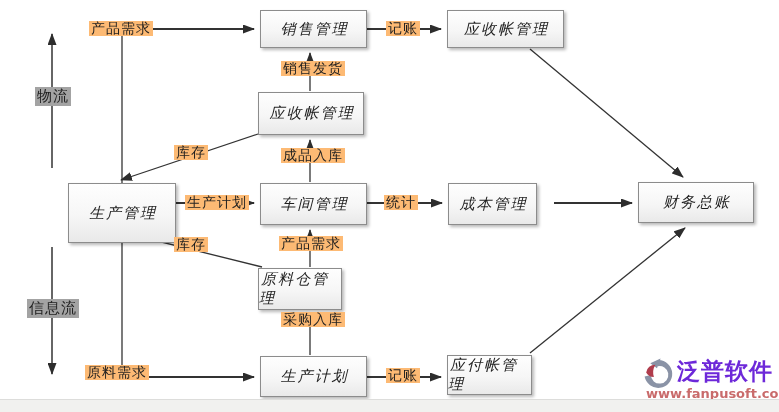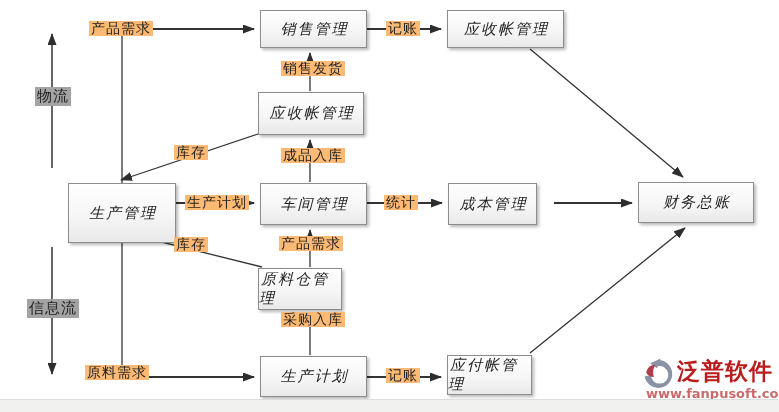--- a/index.html
+++ b/index.html
@@ -94,19 +94,19 @@
 
   <div class="flabel" style="left:35px;top:87px">物流</div>
   <div class="flabel" style="left:27px;top:299px">信息流</div>
 
   <div class="logo">
     <svg class="logo-icon" width="33" height="33" viewBox="0 0 32 32" xmlns="http://www.w3.org/2000/svg">
       <path d="M17 3 A13.5 13.5 0 1 1 3.5 19 L9.5 17.5 A8.5 8.5 0 1 0 16 9 Z" fill="#8a93a6"></path>
       <path d="M9 6 L19 1.5 L15.5 11 Z" fill="#8a93a6"></path>
       <path d="M5 15 Q6.5 7.5 14 7.5 Q10.5 13 12.5 19.5 Q7 19 5 15 Z" fill="#b03c4c"></path>
     </svg>
-    <div class="logo-text" style="color:#b91c1c">泛普软件</div>
+    <div class="logo-text" style="color:#6d28d9">泛普软件</div>
     <div class="logo-url" style="color:#c96b6b">www.fanpusoft.com</div>
   </div>
 
   <div class="bottom-bar"></div>
 
 </div>
 
 </body></html>

